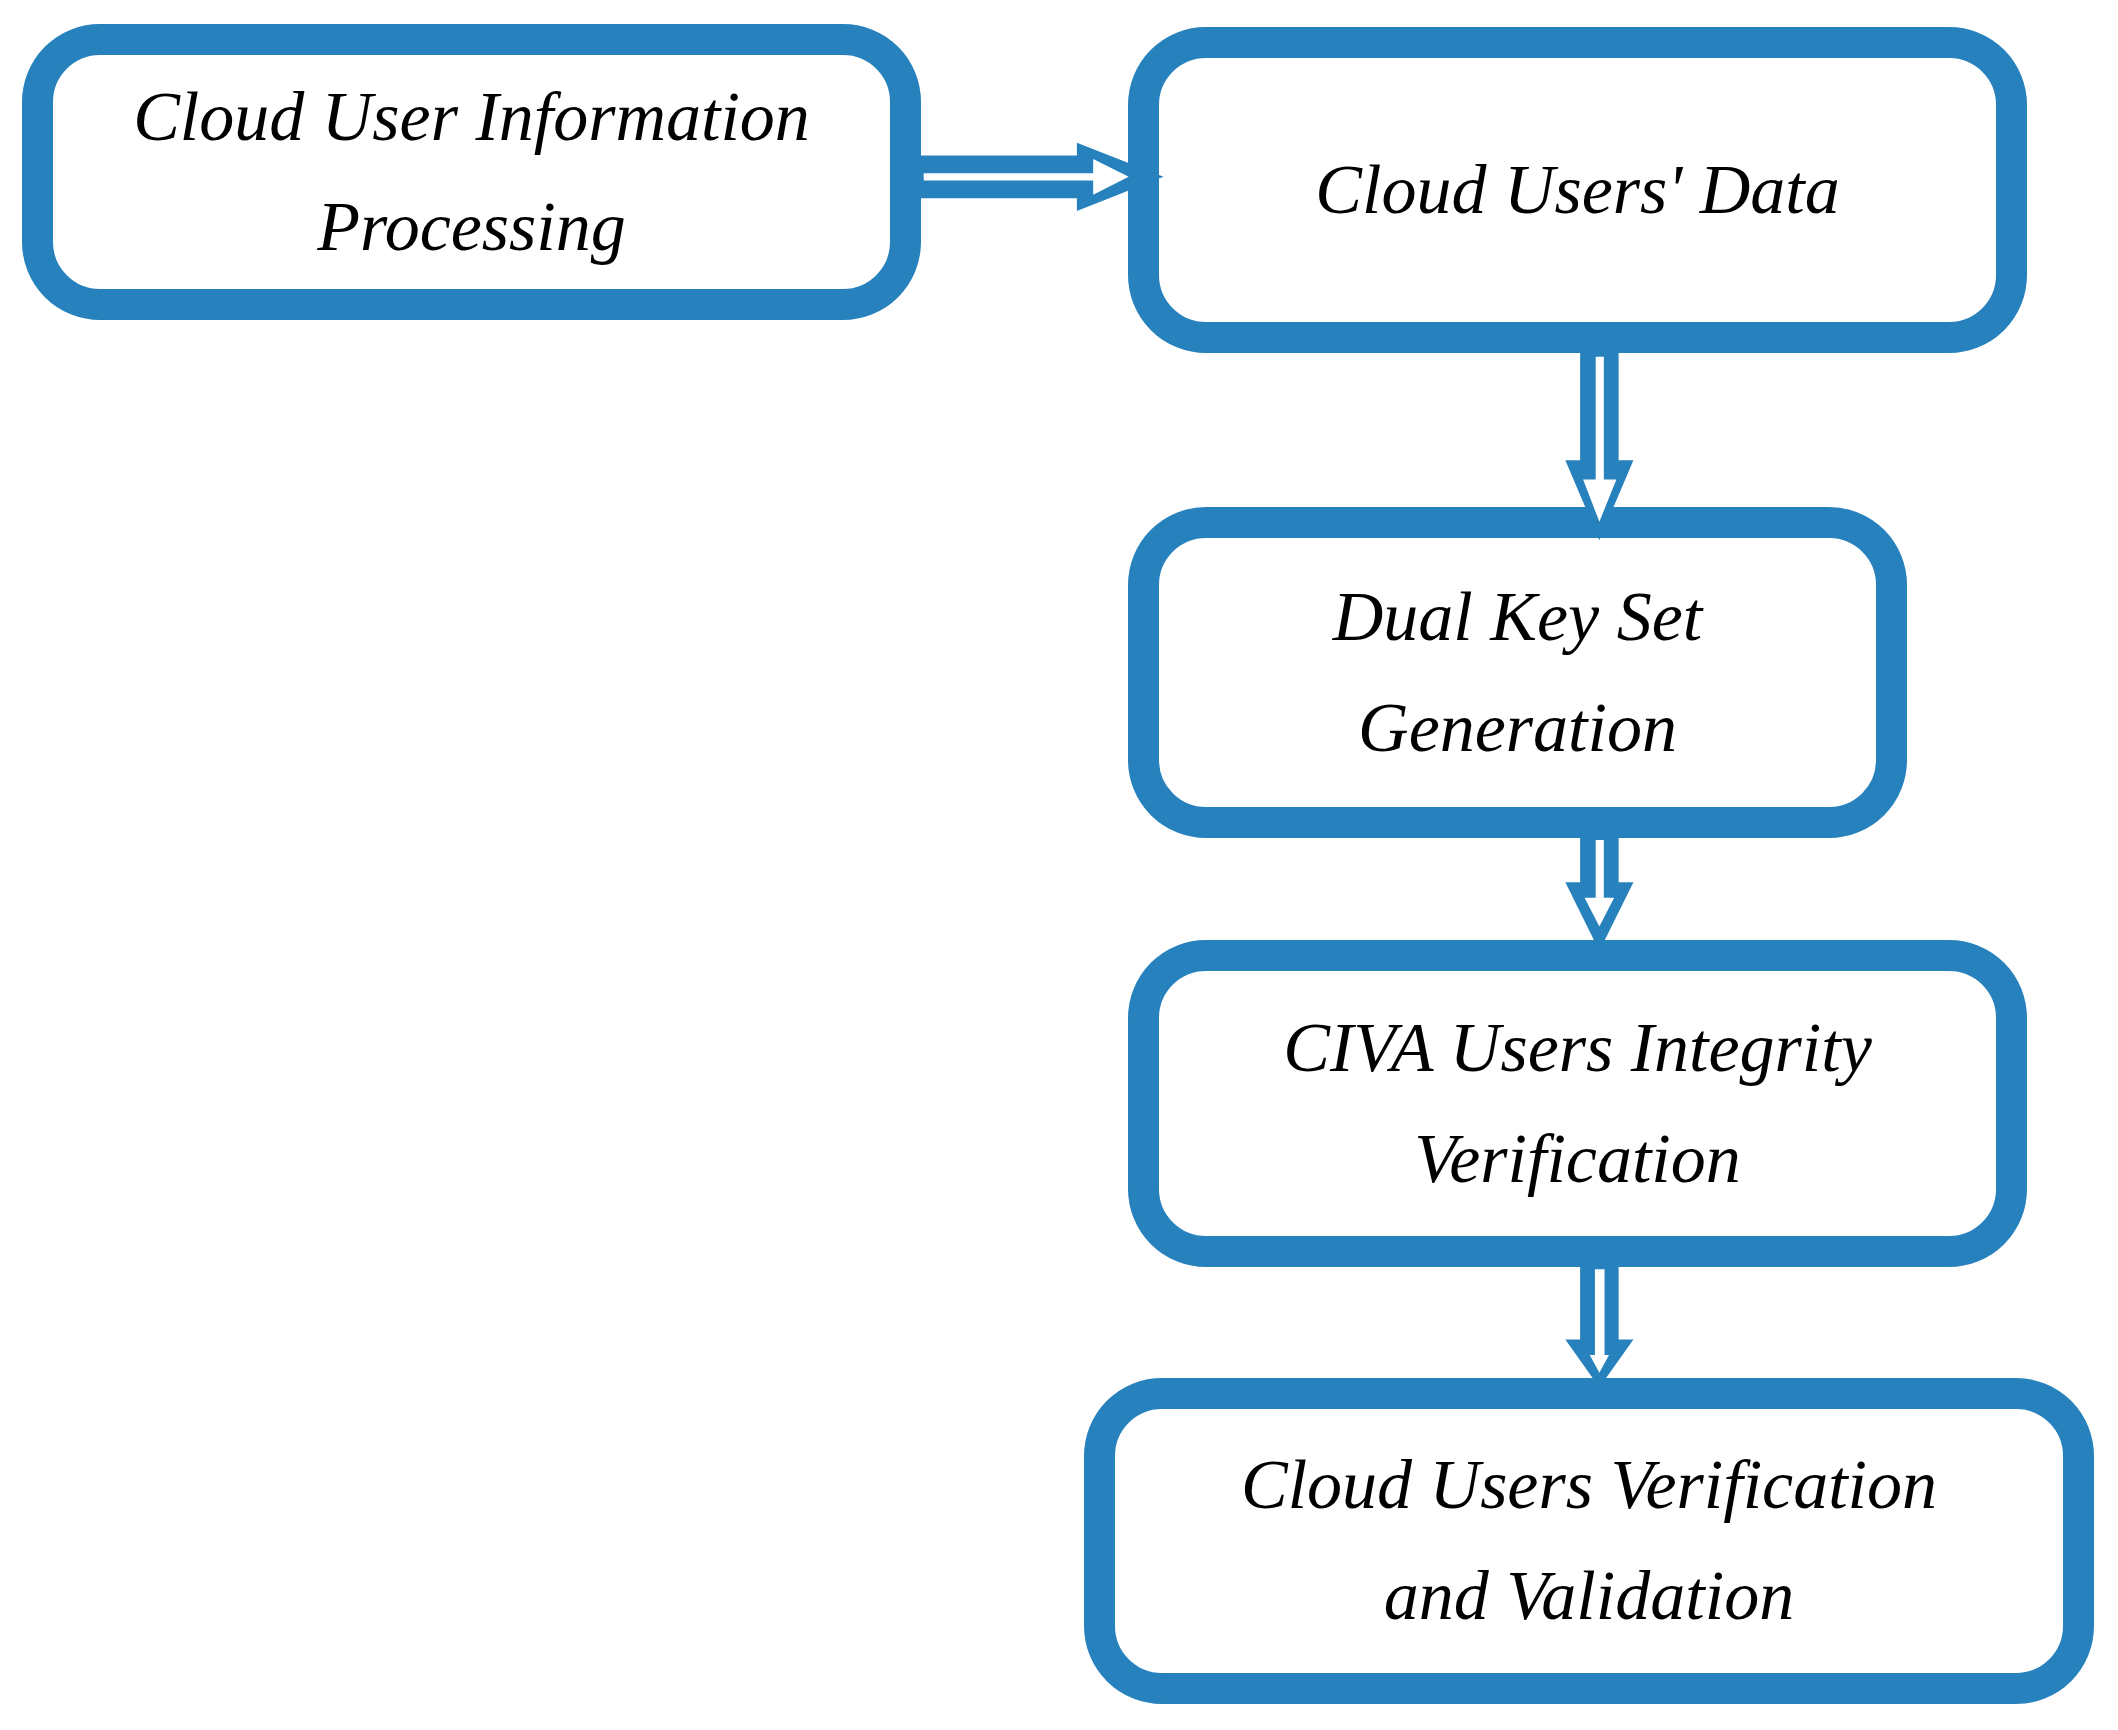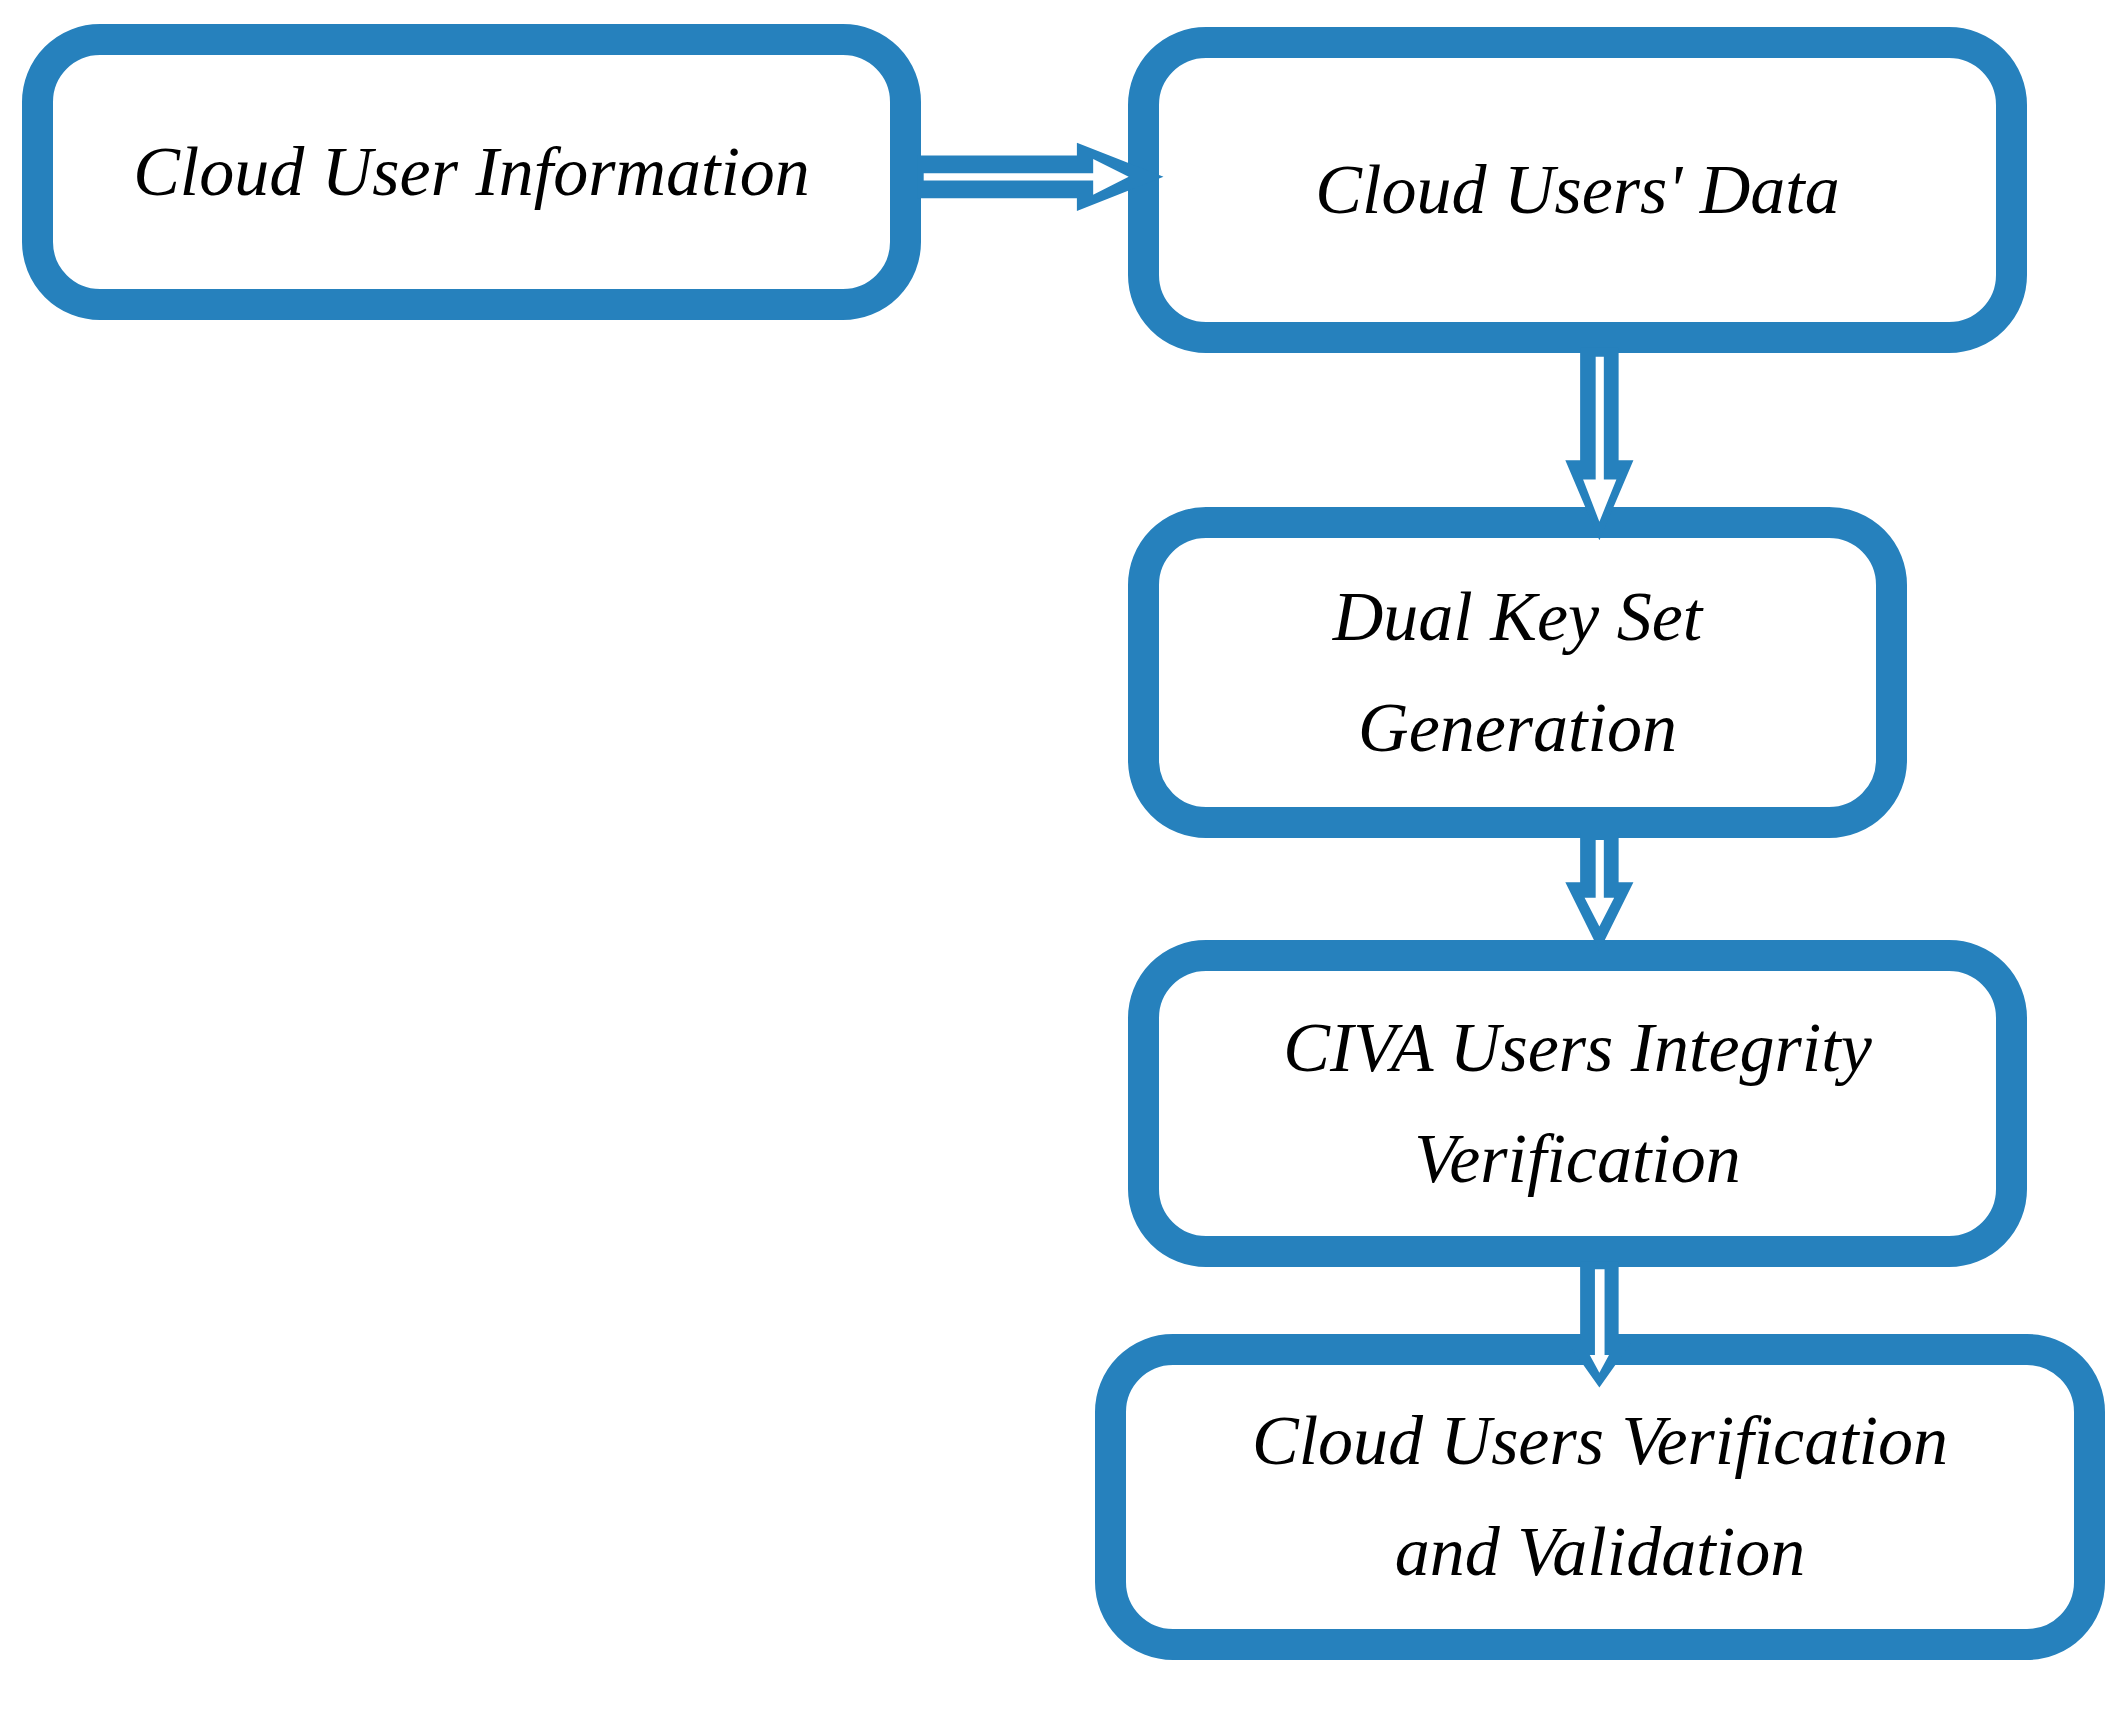--- a/index.html
+++ b/index.html
@@ -25,38 +25,39 @@
     justify-content: center;
     text-align: center;
     font-size: 70px;
     line-height: 1.58;
   }
   .node .line { display: block; white-space: nowrap; font-style: italic; }
   .node-1 { left: 22px;   top: 24.4px;   width: 899px; height: 296px; }
   .node-2 { left: 1128px; top: 27px;   width: 899px; height: 326px; }
   .node-3 { left: 1128px; top: 507px;  width: 779px; height: 331px; }
   .node-4 { left: 1128px; top: 940px; width: 899px; height: 327px; }
-  .node-5 { left: 1084px; top: 1334px; width: 1010px; height: 326px; margin-left: 11px; }
+  .node-5 { left: 1084px; top: 1378px; width: 1010px; height: 326px; }
   .arrows {
     position: absolute;
     left: 0; top: 0;
     width: 2119px;
     height: 1731px;
     pointer-events: none;
   }
   .ab { fill: var(--accent); stroke: none; }
   .aw { fill: var(--node-fill); stroke: none; }
 </style>
 </head>
 <body>
 
 <div class="canvas">
 
   <div class="node node-1">
     <span class="line">Cloud User Information</span>
+    <span class="line">Processing</span>
   </div>
 
   <div class="node node-2">
     <span class="line">Cloud Users' Data</span>
   </div>
 
   <div class="node node-3">
     <span class="line">Dual Key Set</span>
     <span class="line">Generation</span>
   </div>

